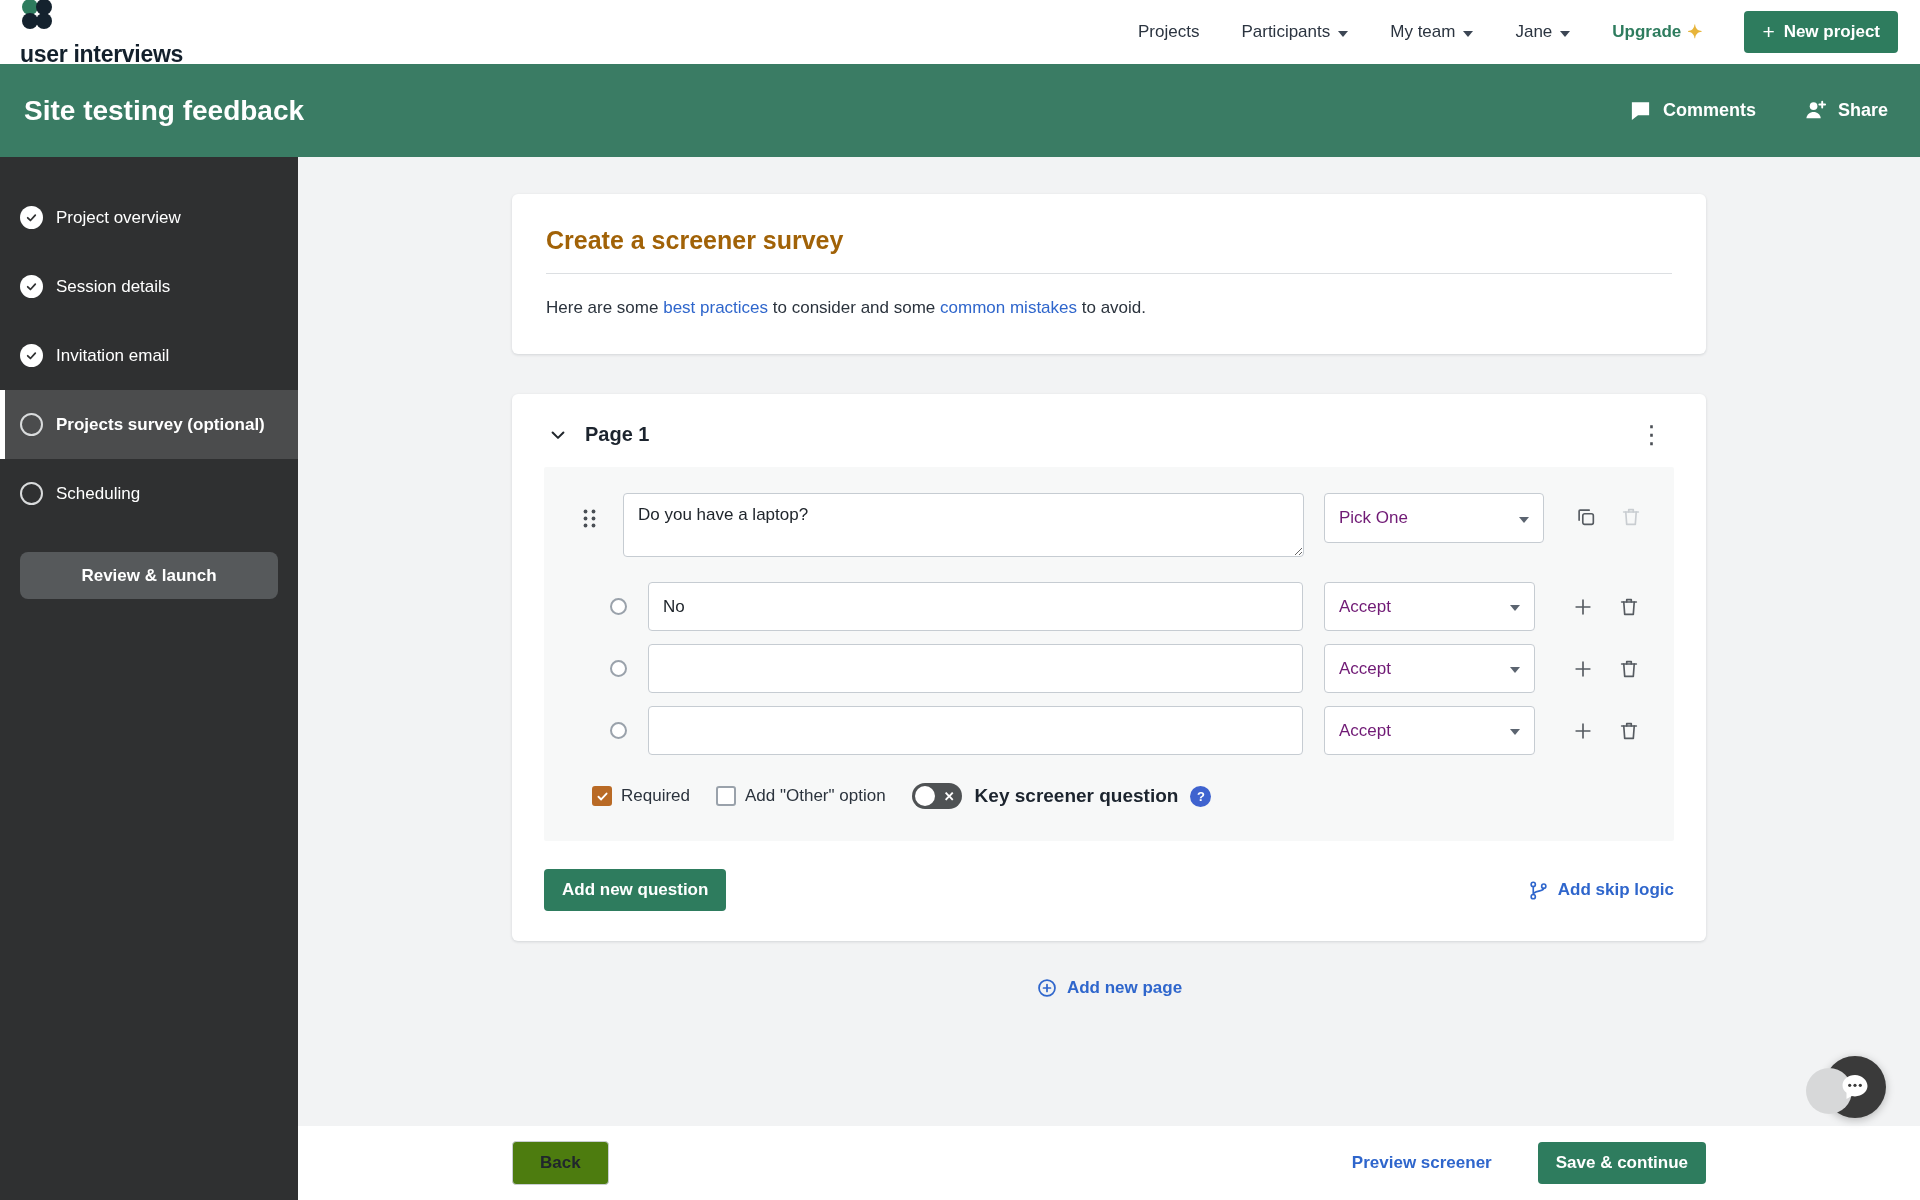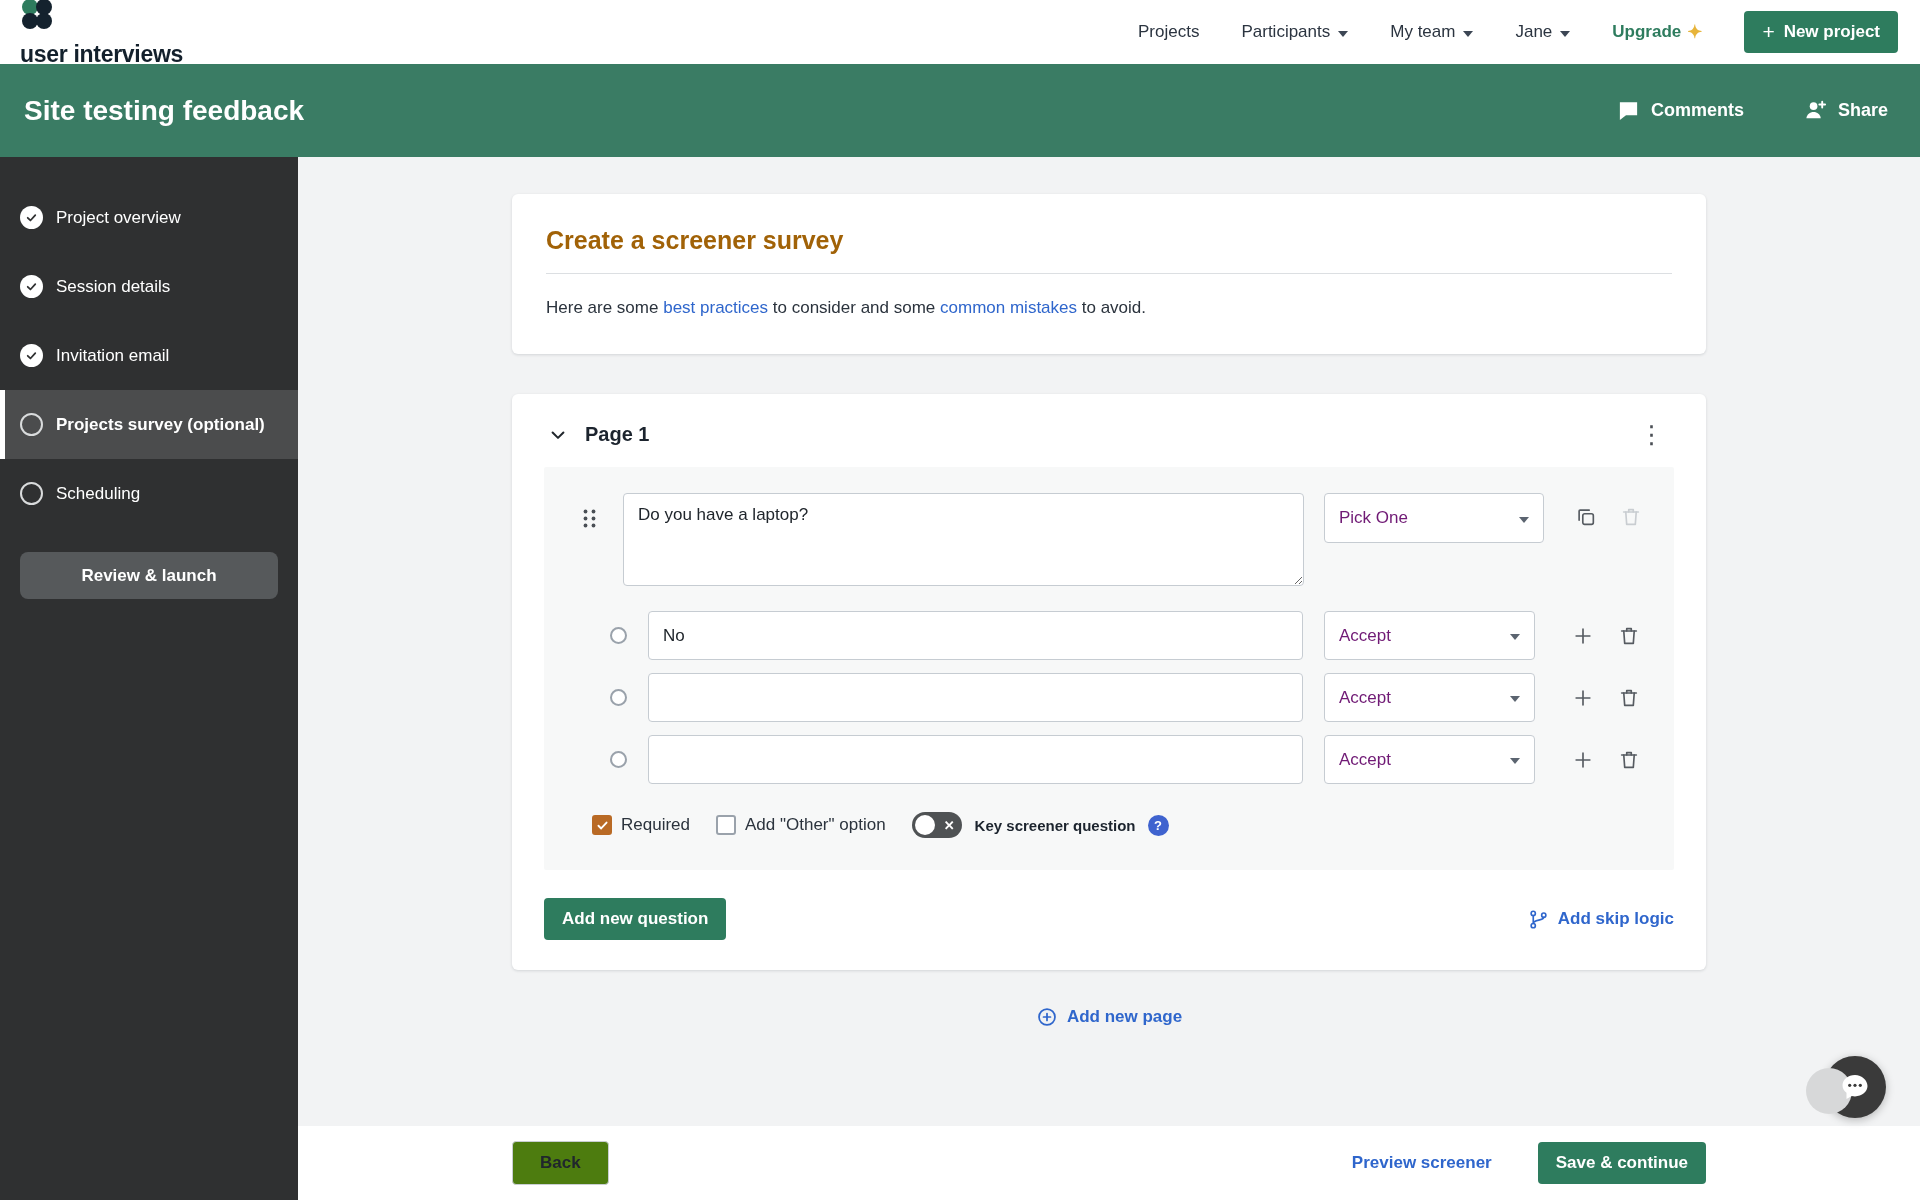--- a/index.html
+++ b/index.html
@@ -16,21 +16,21 @@
   .nav-item{display:flex;align-items:center;gap:8px;font-size:17px;color:#2b3440;cursor:pointer;}
   .chev{width:0;height:0;border-left:5px solid transparent;border-right:5px solid transparent;border-top:6px solid #3c4654;margin-top:3px;}
   .upgrade{font-size:17px;font-weight:700;color:#2e7c5e;display:flex;align-items:center;gap:6px;cursor:pointer;}
   .sparkle{color:#e7b43a;font-size:18px;}
   .btn-green{background:#2e7c5e;color:#fff;border:none;border-radius:4px;font-size:17px;font-weight:700;padding:11px 18px;cursor:pointer;display:inline-flex;align-items:center;gap:9px;font-family:inherit;}
   .btn-green .plus-glyph{font-size:21px;font-weight:400;line-height:0.9;}
 
   
   .project-header{height:93px;background:#3a7c64;display:flex;align-items:center;justify-content:space-between;padding:0 32px 0 24px;flex:none;}
   .ph-title{color:#fff;font-size:28px;font-weight:700;}
-  .ph-actions{display:flex;gap:60px;}
+  .ph-actions{display:flex;gap:48px;}
   .ph-action{display:flex;align-items:center;gap:11px;color:#fff;font-size:18px;font-weight:600;cursor:pointer;}
   .ph-action svg{width:23px;height:23px;display:block;}
 
   
   .layout{flex:1;display:flex;min-height:0;}
   .sidebar{width:298px;background:#2f3031;flex:none;display:flex;flex-direction:column;padding-top:26px;}
   .step{display:flex;align-items:center;gap:13px;padding:0 12px 0 20px;height:69px;color:#fff;font-size:17px;cursor:pointer;position:relative;}
   .step.active{background:#4b4c4d;font-weight:700;}
   .step.active::before{content:"";position:absolute;left:0;top:0;bottom:0;width:5px;background:#fff;}
   .step-icon{width:23px;height:23px;border-radius:50%;flex:none;display:flex;align-items:center;justify-content:center;}
@@ -55,21 +55,21 @@
   .page-head{display:flex;align-items:center;gap:15px;padding:4px 2px 20px;}
   .collapse-btn{background:none;border:none;cursor:pointer;display:flex;padding:2px;}
   .collapse-btn svg{width:20px;height:20px;display:block;}
   .page-title{font-size:20px;font-weight:700;color:#1c242e;}
   .kebab-btn{margin-left:auto;background:none;border:none;font-size:25px;color:#4a4f55;cursor:pointer;line-height:1;padding:0 8px;font-family:inherit;}
 
   .question-block{background:#f7f8f8;border-radius:2px;padding:26px 28px 32px 14px;}
   .q-row{display:flex;align-items:flex-start;}
   .drag{width:18px;margin:16px 0 0 24px;cursor:grab;flex:none;}
   .drag svg{width:15px;height:19px;display:block;}
-  .q-textarea{width:681px;height:93px;margin-left:23px;border:1px solid #c6ccd2;border-radius:4px;padding:11px 14px;font-size:17px;font-family:inherit;color:#20262c;background:#fff;}
+  .q-textarea{width:681px;height:64px;margin-left:23px;border:1px solid #c6ccd2;border-radius:4px;padding:11px 14px;font-size:17px;font-family:inherit;color:#20262c;background:#fff;}
   .sel{display:flex;align-items:center;justify-content:space-between;background:#fff;border:1px solid #c6ccd2;border-radius:4px;padding:0 14px;font-size:17px;color:#701a75;cursor:pointer;}
   .sel .chev{border-top-color:#5b6470;}
   .type-sel{width:220px;height:50px;margin-left:20px;flex:none;}
   .icon-group{display:flex;align-items:center;gap:23px;margin-left:31px;flex:none;}
   .q-row .icon-group{margin-top:13px;}
   .iconbtn{background:none;border:none;cursor:pointer;padding:0;display:flex;}
   .iconbtn svg{width:22px;height:22px;display:block;stroke:#565b61;fill:none;stroke-width:1.8;stroke-linecap:round;stroke-linejoin:round;}
   .iconbtn.disabled svg{stroke:#c9cdd1;}
 
   .opt-row{display:flex;align-items:center;margin-top:13px;padding-left:52px;}
@@ -81,21 +81,21 @@
 
   .ctrl-row{display:flex;align-items:center;margin:28px 0 0 34px;}
   .checkbox{width:20px;height:20px;border:2px solid #9aa2ab;border-radius:3px;background:#fff;display:flex;align-items:center;justify-content:center;flex:none;cursor:pointer;}
   .checkbox.checked{background:#b96a25;border-color:#b96a25;}
   .checkbox svg{width:13px;height:13px;display:block;}
   .ctrl-label{font-size:17px;color:#2b333d;margin-left:9px;}
   .gap26{width:26px;flex:none;}
   .toggle{width:50px;height:26px;border-radius:13px;background:#4f5254;display:flex;align-items:center;cursor:pointer;padding:0 7px 0 3px;justify-content:space-between;flex:none;}
   .toggle .knob{width:20px;height:20px;border-radius:50%;background:#fff;}
   .toggle .x-glyph{color:#fff;font-size:13px;font-weight:700;}
-  .key-label{font-size:15px;font-weight:700;color:#1c242e;margin-left:13px;}
+  .key-label{font-size:19px;font-weight:700;color:#1c242e;margin-left:13px;}
   .help{width:21px;height:21px;border-radius:50%;background:#3f63cf;color:#fff;font-size:13px;font-weight:700;display:flex;align-items:center;justify-content:center;cursor:pointer;margin-left:12px;flex:none;}
 
   .page-foot{display:flex;align-items:center;justify-content:space-between;margin-top:28px;}
   .skip-link{display:flex;align-items:center;gap:9px;color:#2f66cc;font-size:17px;font-weight:700;cursor:pointer;}
   .skip-link svg{width:21px;height:21px;display:block;}
 
   .add-page{display:flex;justify-content:center;margin-top:36px;}
   .add-page a{display:flex;align-items:center;gap:9px;color:#2f66cc;font-size:17px;font-weight:700;cursor:pointer;}
   .add-page svg{width:22px;height:22px;display:block;}
 

